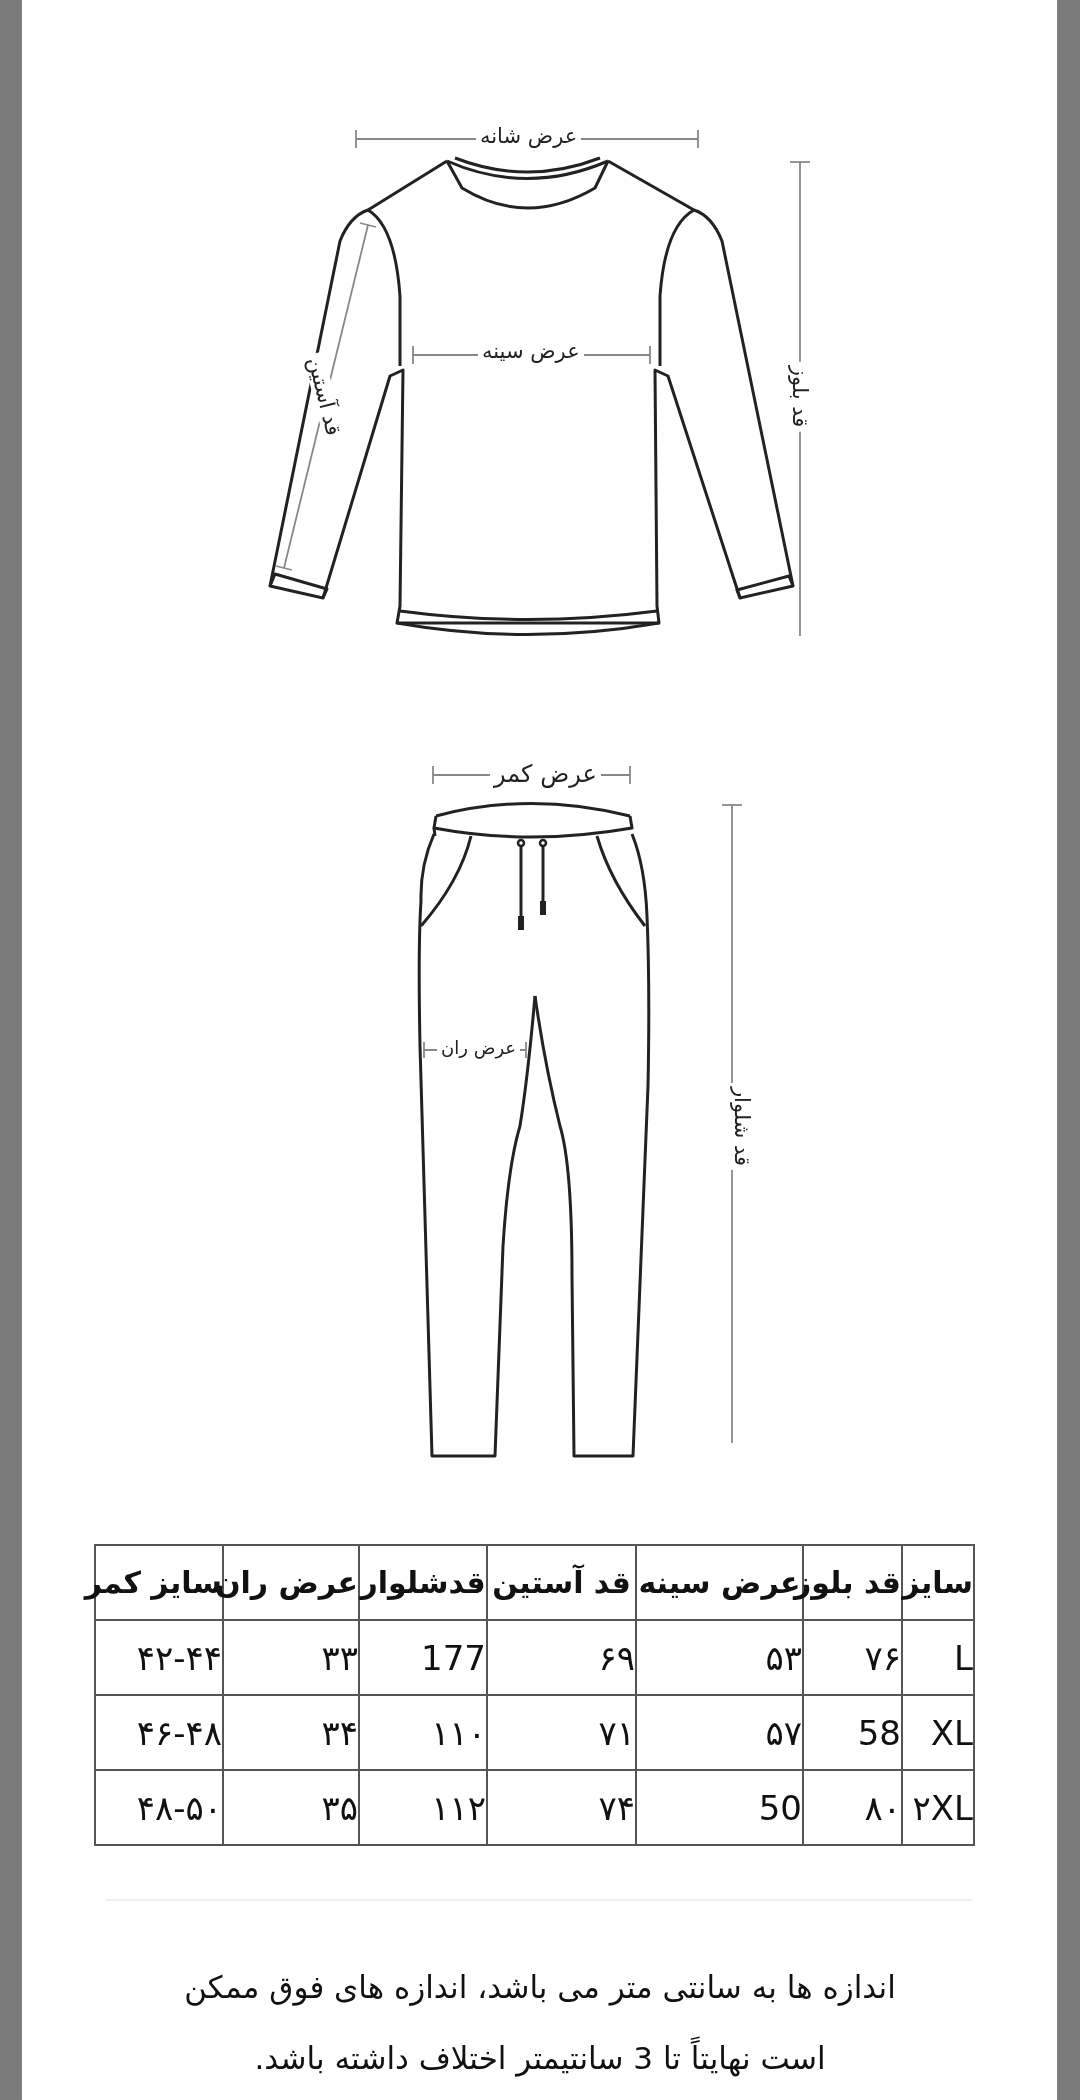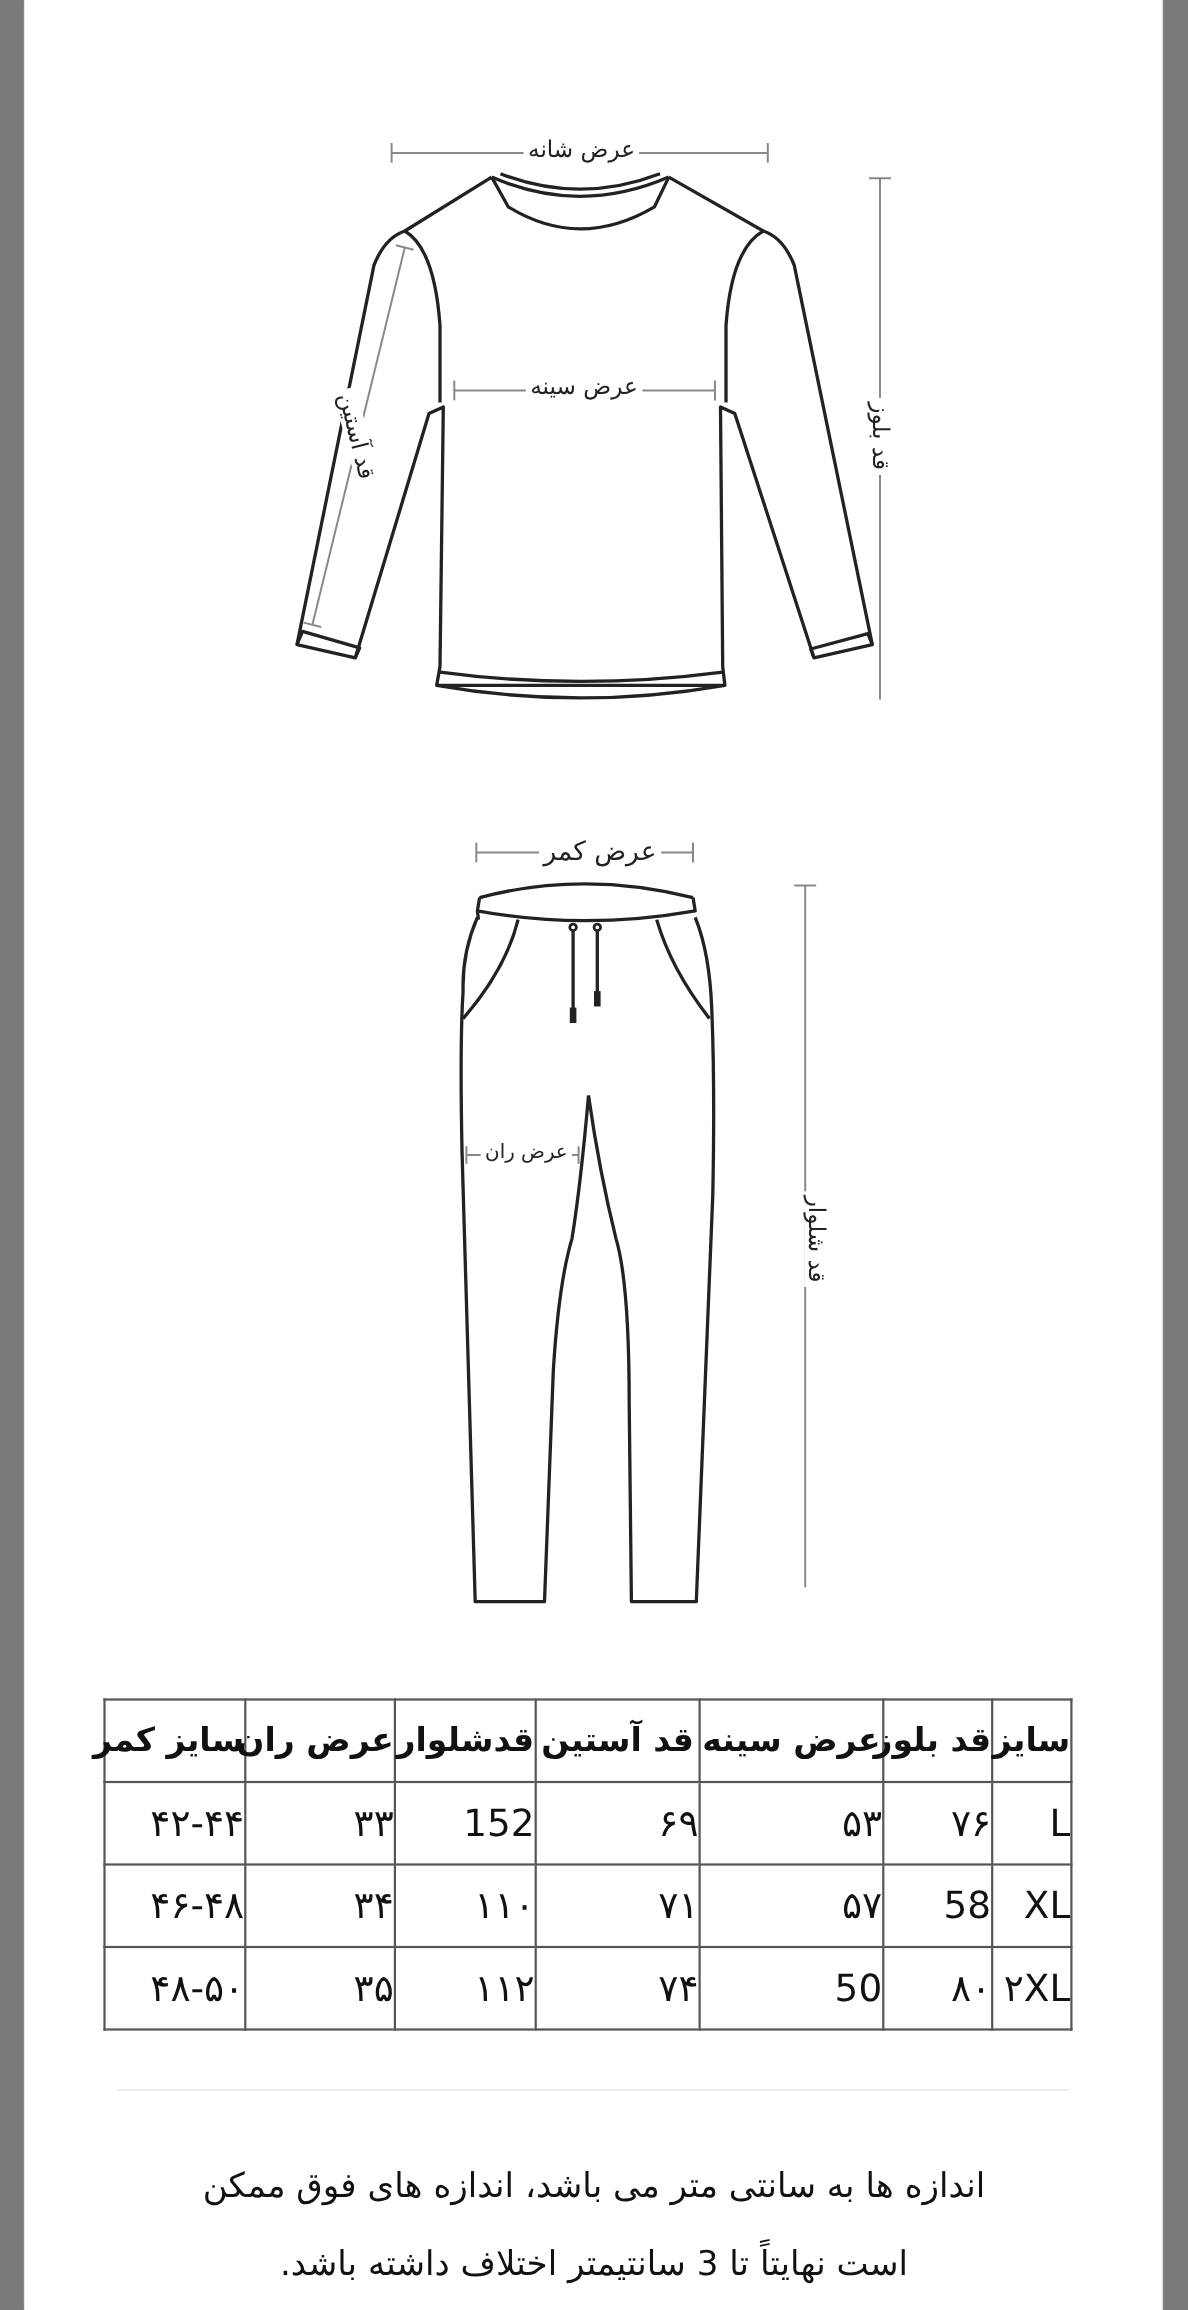--- a/index.html
+++ b/index.html
@@ -162,21 +162,21 @@
       <th>عرض ران</th>
       <th>سایز کمر</th>
     </tr>
   </thead>
   <tbody>
     <tr>
       <td>L</td>
       <td>۷۶</td>
       <td>۵۳</td>
       <td>۶۹</td>
-      <td>152</td>
+      <td>177</td>
       <td>۳۳</td>
       <td style="direction:ltr">۴۲-۴۴</td>
     </tr>
     <tr>
       <td>XL</td>
       <td>58</td>
       <td>۵۷</td>
       <td>۷۱</td>
       <td>۱۱۰</td>
       <td>۳۴</td>

